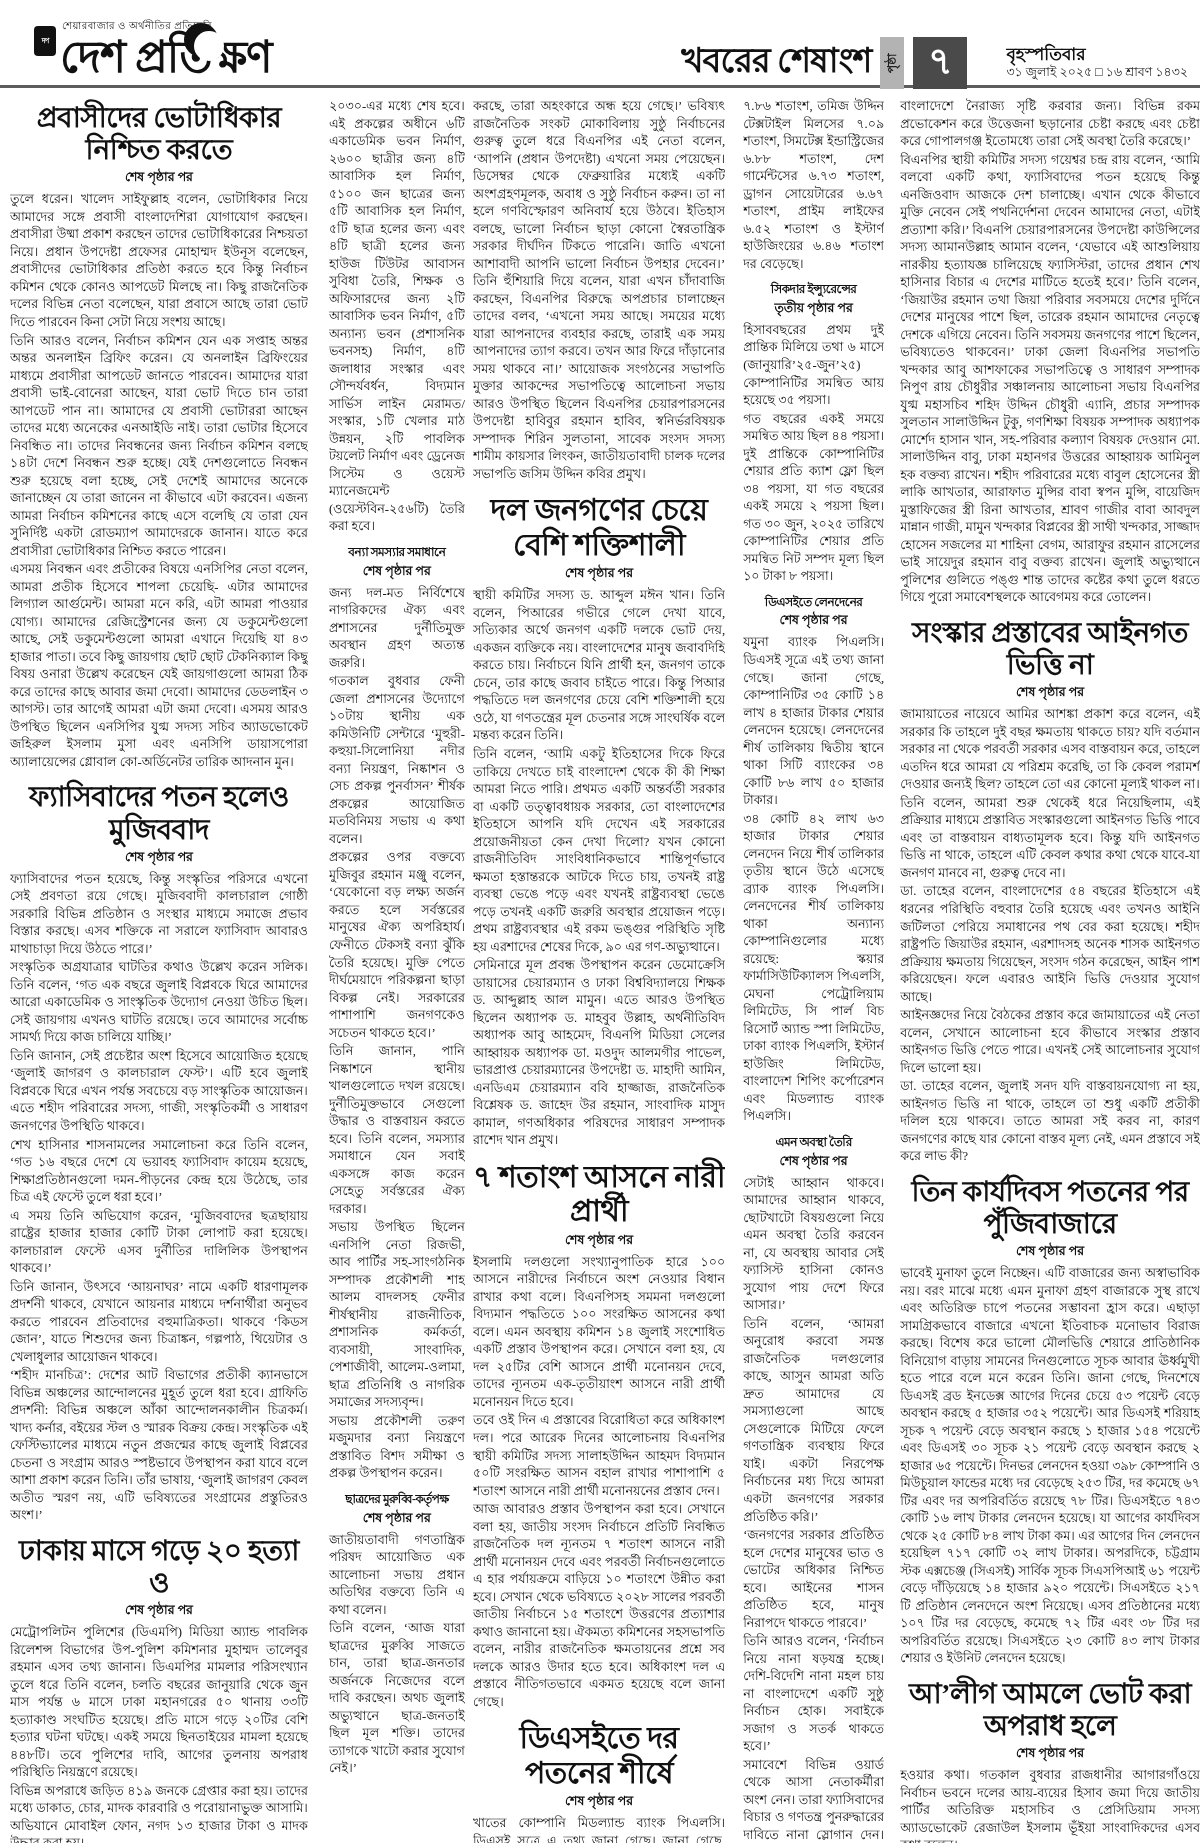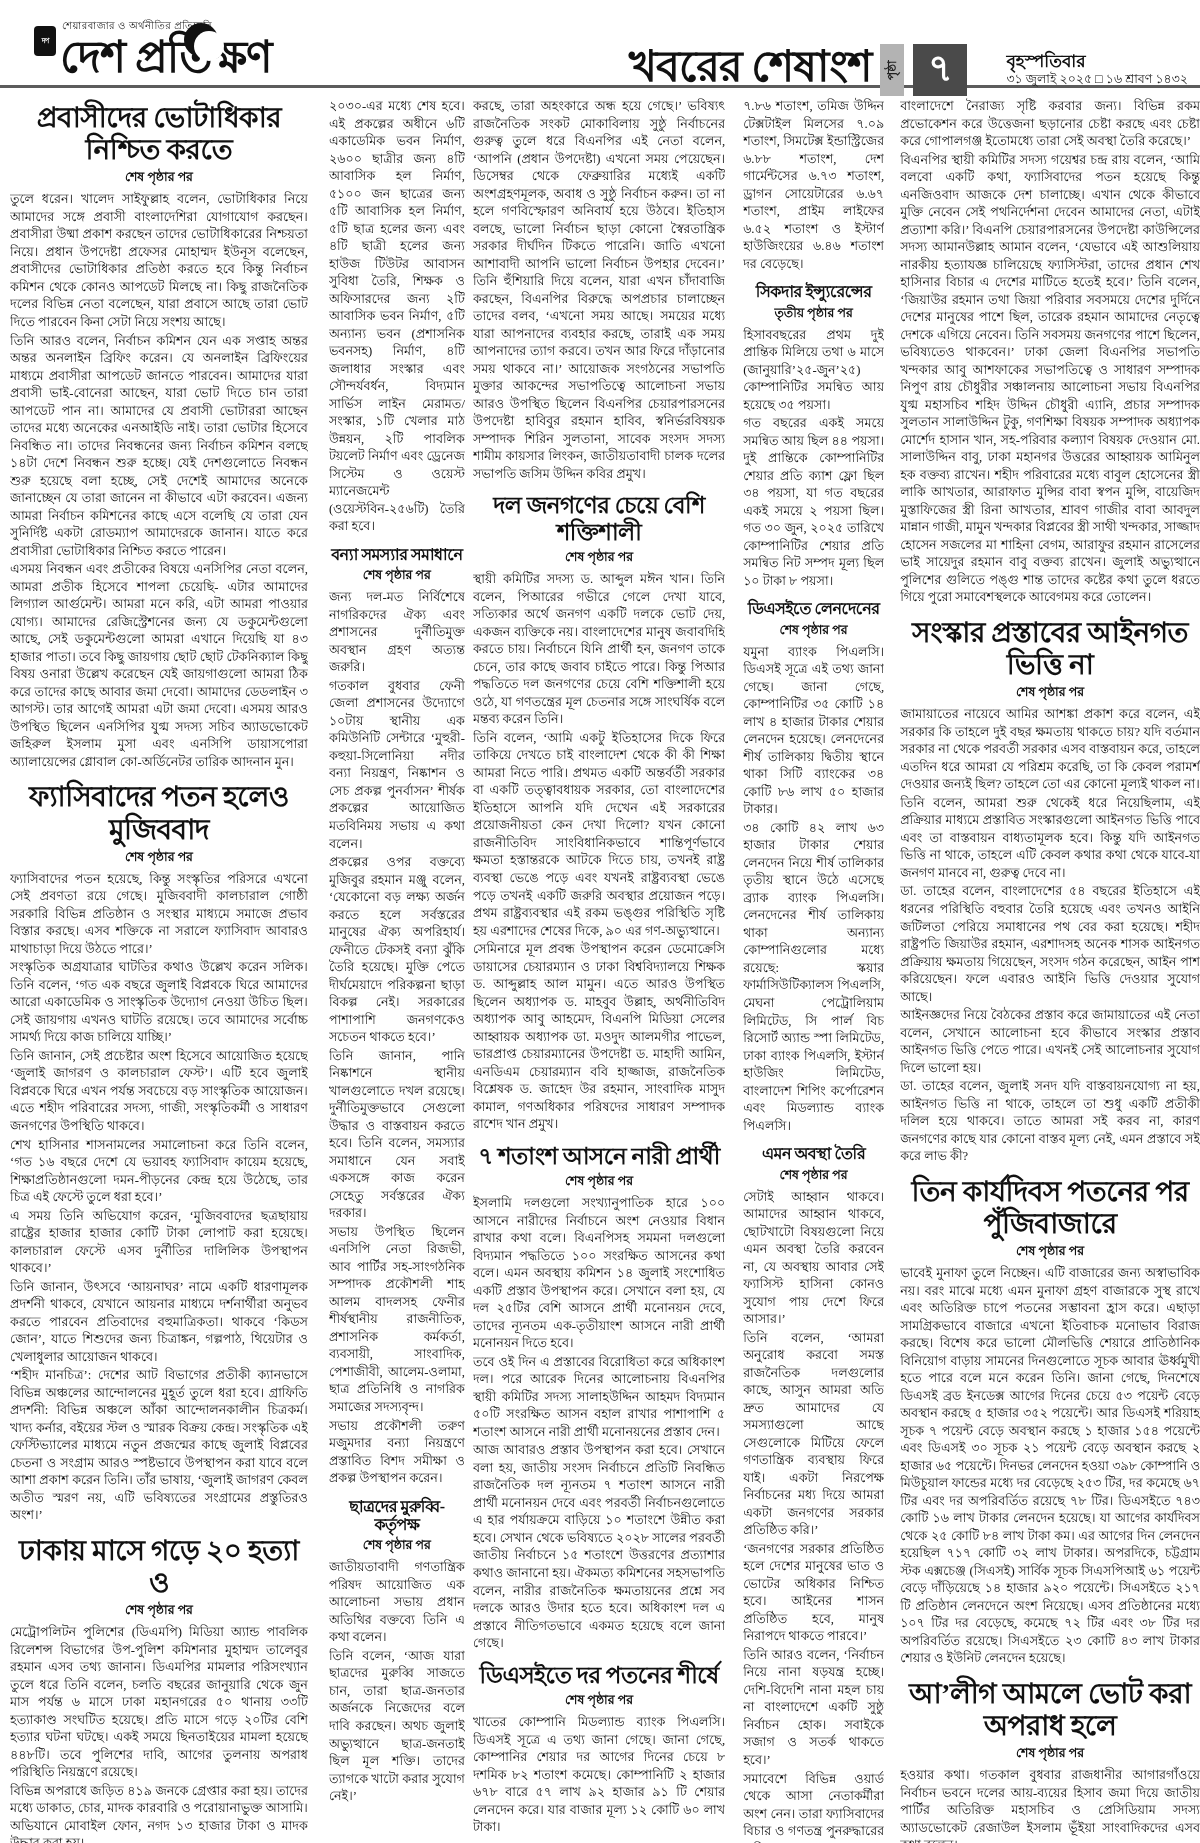--- a/index.html
+++ b/index.html
@@ -12,39 +12,39 @@
   }
   
   .header { position:relative; height:88px; border-bottom:3px solid #5c5c5c; }
   .masthead { position:absolute; left:34px; top:18px; }
   .tagline { font-size:10px; color:#222; margin-left:28px; letter-spacing:.5px; }
   .mast-title { font-size:44px; font-weight:bold; line-height:1.05; letter-spacing:-1px; position:relative; padding-left:26px; }
   .mast-seal { position:absolute; left:0; bottom:25px; width:22px; height:30px; background:#111; border-radius:4px; color:#fff; font-size:7px; display:flex; align-items:center; justify-content:center; }
   .mast-crescent { position:absolute; left:150px; top:-12px; width:34px; height:34px; background:#111; border-radius:50%; }
   .mast-crescent::after { content:""; position:absolute; left:10px; top:8px; width:30px; height:30px; background:#fff; border-radius:50%; }
   .header-right { position:absolute; right:12px; top:34px; display:flex; align-items:center; gap:9px; }
-  .section-title { font-size:43px; font-weight:bold; letter-spacing:-1px; }
+  .section-title { font-size:34px; font-weight:bold; letter-spacing:-1px; }
   .page-label-box { width:24px; height:52px; background:#b3b3b3; color:#222; display:flex; align-items:center; justify-content:center; font-size:12px; font-weight:bold; writing-mode:vertical-rl; transform:rotate(180deg); }
   .page-num-box { width:54px; height:52px; background:#4a4a4a; color:#fff; display:flex; align-items:center; justify-content:center; font-size:38px; font-weight:bold; }
   .date-block { line-height:1.25;margin-left:30px; }
   .date-day { font-size:17px; font-weight:bold; }
   .date-line { font-size:12.5px; color:#222; }
   
   .cols { position:absolute; top:92px; bottom:0; left:0; right:0; display:flex; padding-left:10px; }
   .col { height:100%; overflow:hidden; }
   .col-a { width:300px; margin-right:21px; }
   .col-b { width:137px; margin-right:8px; }
   .col-c { width:254px; margin-right:18px; }
   .col-d { width:142px; margin-right:16px; }
   .col-e { width:302px; }
   .story { margin-bottom:2px; }
   .hl { font-weight:bold; text-align:center; line-height:1.15; margin-top:10px; letter-spacing:-.5px; }
   .hl-lg { font-size:28px; }
-  .hl-md { font-size:23px; }
-  .hl-sm { font-size:16px;text-align:center; }
+  .hl-md { font-size:30px; }
+  .hl-sm { font-size:12px;text-align:center; }
   .subhead { text-align:center; font-size:12.5px; font-weight:bold; margin:2px 0 3px; }
   .body-text { font-size:12.7px; line-height:1.38; text-align:justify; }
   .body-text p { margin:0 0 1px; }
   .lead-block { padding-top:6px; }
 </style>
 </head>
 <body>
 
 <div class="page">
 

